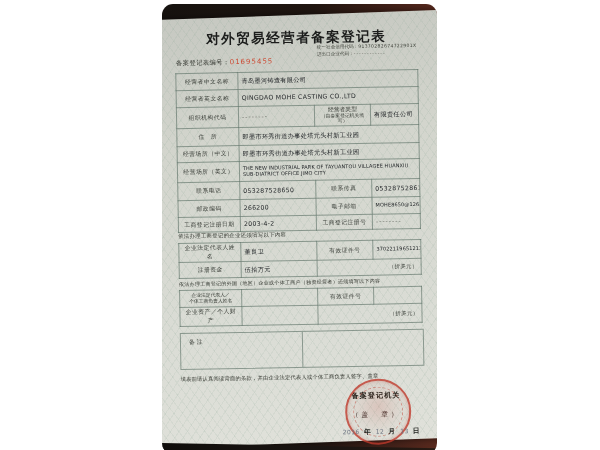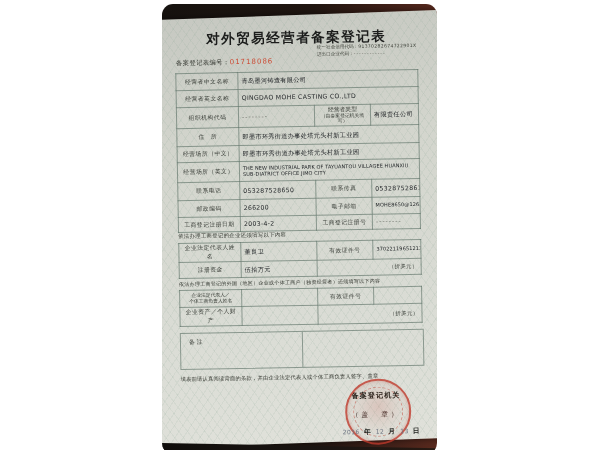--- a/index.html
+++ b/index.html
@@ -71,21 +71,21 @@
 
 <div class="canvas">
   <div class="photo">
     <div class="paper-bg"></div>
 
     <div class="content">
 
       <div class="title">对外贸易经营者备案登记表</div>
 
       <div class="regno">
-        <span>备案登记表编号：</span><b>01718086</b>
+        <span>备案登记表编号：</span><b>01695455</b>
       </div>
 
       <div class="codes">
         <div><span>统一社会信用代码：</span><span class="cval">91370282674722901X</span></div>
         <div><span>进出口企业代码：</span><span class="blank">------------</span></div>
       </div>
 
       <table class="t" style="top:67px">
         <colgroup>
             <col class="c1">

